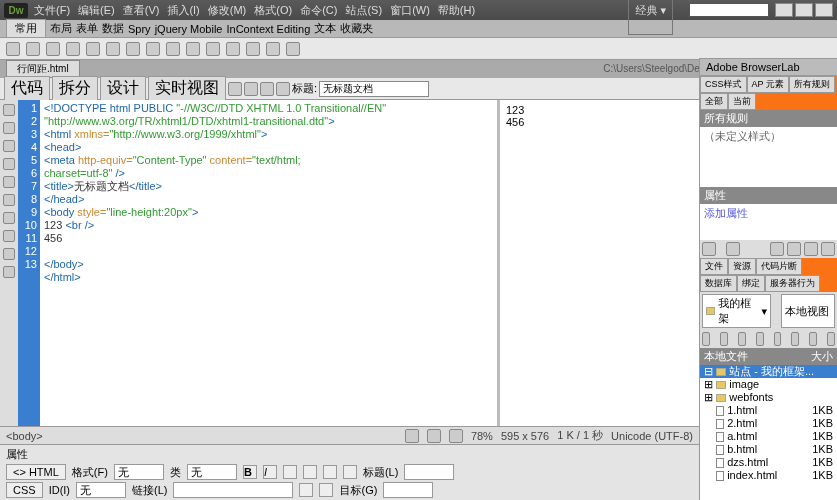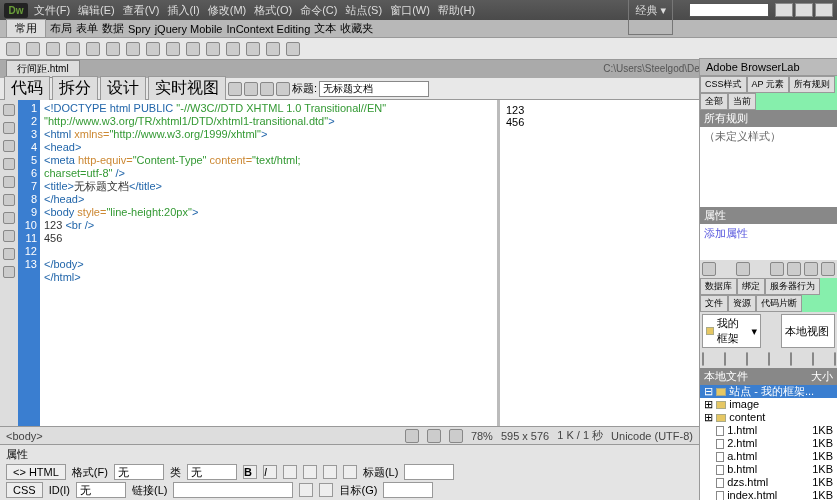--- a/index.html
+++ b/index.html
@@ -25,39 +25,39 @@
 .gutter-tools { width: 18px; background: #ddd; display: flex; flex-direction: column; align-items: center; gap: 6px; padding-top: 4px; }
 .gutter-tools .icon-sm { width:12px; height:12px; }
 .line-numbers { width: 22px; background: #3a7ed0; color: #fff; text-align: right; padding: 2px 3px 0 0; font-family: Consolas, monospace; font-size: 11px; line-height: 13px; }
 .code-area { flex: 1; background: #fff; padding: 2px 4px; font-family: Consolas, monospace; font-size: 11px; line-height: 13px; white-space: pre; color: #c83; overflow:hidden; }
 .code-area .kw { color:#26a; }
 .code-area .str { color:#393; }
 .code-area .txt { color:#333; }
 .preview-area { width: 340px; background: #fff; border-left: 3px solid #bbb; padding: 4px 6px; font-size: 12px; color:#000; }
 .right-panels { position: absolute; right: 0; top: 58px; width: 138px; height: 442px; background: #d8d8d8; border-left: 1px solid #999; display:flex; flex-direction:column; font-size:10px; }
 .panel-title { background: #bbb; padding: 2px 6px; border-bottom: 1px solid #999; border-top:1px solid #999; }
-.panel-tabs { display: flex; background:#86efac;align-items:flex-end; }
+.panel-tabs { display: flex; background:#f97316;align-items:flex-end; }
 .panel-tab { border: 1px solid #999; padding: 1px 4px; font-size: 9px; background:#ddd; }
 .panel-body { background: #fff; flex:0 0 auto; padding:2px 4px; overflow:hidden; }
-.panel-body.rules { height:80px; }
+.panel-body.rules { height:60px; }
 .panel-body.props { height:36px; }
 .file-list { background:#fff; flex:1; overflow:auto; font-size:10px; }
 .file-row { display:flex; justify-content:space-between; padding:0 4px; line-height:13px; }
 .file-row .fn { display:flex; gap:3px; align-items:center; }
 .folder-ic { width:10px; height:8px; background:#e6c763; border:1px solid #aa8; }
 .file-ic { width:8px; height:10px; background:#fff; border:1px solid #888; }
 .status-bar { position:absolute; left:0; bottom:56px; right:138px; height:18px; background:#ddd; display:flex; align-items:center; padding:0 6px; font-size:10px; color:#444; border-top:1px solid #999; }
 .status-bar .sr { margin-left:auto; display:flex; gap:8px; align-items:center; }
 .prop-inspector { position:absolute; left:0; bottom:0; right:138px; height:56px; background:#e4e4e4; border-top:1px solid #999; padding:2px 6px; font-size:10px; }
 .prop-row { display:flex; align-items:center; gap:6px; margin-top:2px; }
 .prop-sel { border:1px solid #999; background:#fff; height:16px; padding:0 3px; min-width:50px; }
 .mini-ic { width:14px; height:14px; border:1px solid #999; background:#eee; }
 .btn-sm { border:1px solid #999; background:#eee; padding:1px 6px; }
 .local-hdr { background:#888; color:#fff; display:flex; justify-content:space-between; padding:1px 4px; }
-.file-toolbar { display:flex; gap:20px; padding:2px; background:#ddd; }
+.file-toolbar { display:flex; gap:10px; padding:2px; background:#ddd; }
 .combo { flex:1; border:1px solid #999; background:#fff; padding:1px 3px; display:flex; align-items:center; gap:3px; }
 </style>
 </head>
 <body>
 
 <div class="top-menu">
   <div class="dw-logo">Dw</div>
   <span class="menu">文件(F)</span>
   <span class="menu">编辑(E)</span>
   <span class="menu">查看(V)</span>
@@ -242,28 +242,28 @@
     <div class="icon-sm"></div>
     <div class="icon-sm"></div>
     <div style="margin-left:auto;display:flex;gap:3px">
       <div class="icon-sm"></div>
       <div class="icon-sm"></div>
       <div class="icon-sm"></div>
       <div class="icon-sm"></div>
     </div>
   </div>
   <div class="panel-tabs">
+    <div class="panel-tab">文件</div>
+    <div class="panel-tab">资源</div>
+    <div class="panel-tab">代码片断</div>
+  </div>
+  <div class="panel-tabs">
     <div class="panel-tab">数据库</div>
     <div class="panel-tab">绑定</div>
     <div class="panel-tab">服务器行为</div>
-  </div>
-  <div class="panel-tabs">
-    <div class="panel-tab">文件</div>
-    <div class="panel-tab">资源</div>
-    <div class="panel-tab">代码片断</div>
   </div>
   <div class="file-toolbar">
     <div class="combo"><div class="folder-ic"></div><span>我的框架</span>▾</div>
     <div class="combo" style="flex:0 0 54px">
         <span>本地视图</span>
       </div>
   </div>
   <div class="file-toolbar">
     <div class="icon-sm"></div>
     <div class="icon-sm"></div>
@@ -281,21 +281,21 @@
   <div class="file-list">
     <div class="file-row" style="background:#3a7ed0;color:#fff">
       <span class="fn">⊟ <div class="folder-ic"></div><span>站点 - 我的框架...</span></span>
     </div>
     <div id="file-rows">
         <div class="file-row">
           <span class="fn">⊞ <div class="folder-ic"></div><span>image</span></span>
           <span></span>
         </div>
         <div class="file-row">
-          <span class="fn">⊞ <div class="folder-ic"></div><span>content</span></span>
+          <span class="fn">⊞ <div class="folder-ic"></div><span>webfonts</span></span>
           <span></span>
         </div>
         <div class="file-row">
           <span class="fn">&nbsp;&nbsp;&nbsp;<div class="file-ic"></div><span>1.html</span></span>
           <span>1KB</span>
         </div>
         <div class="file-row">
           <span class="fn">&nbsp;&nbsp;&nbsp;<div class="file-ic"></div><span>2.html</span></span>
           <span>1KB</span>
         </div>

